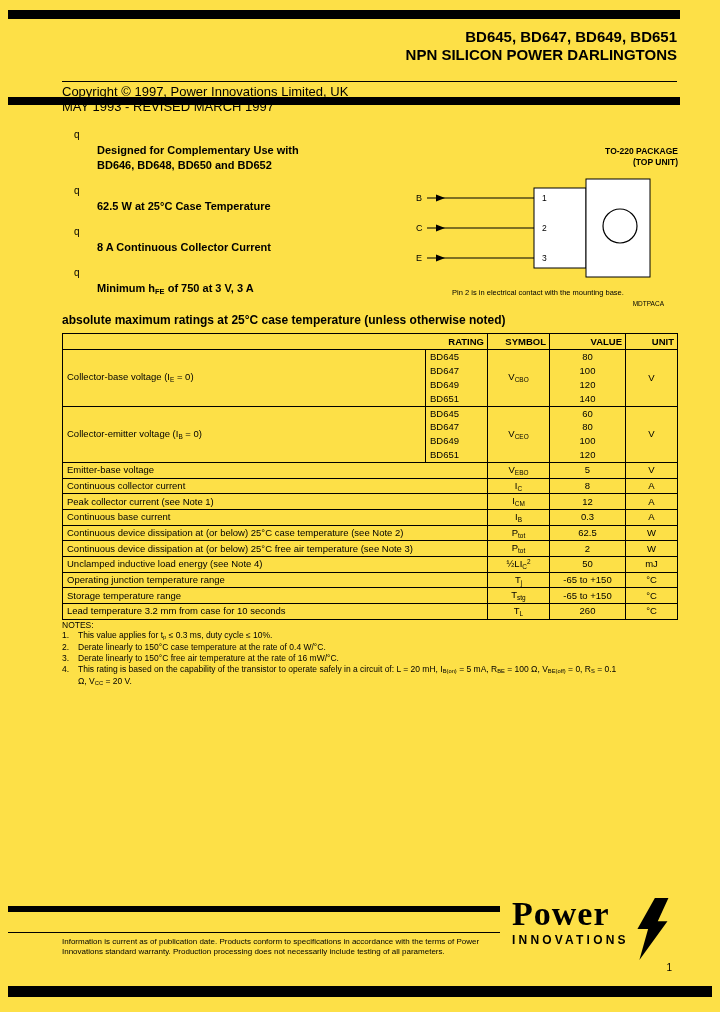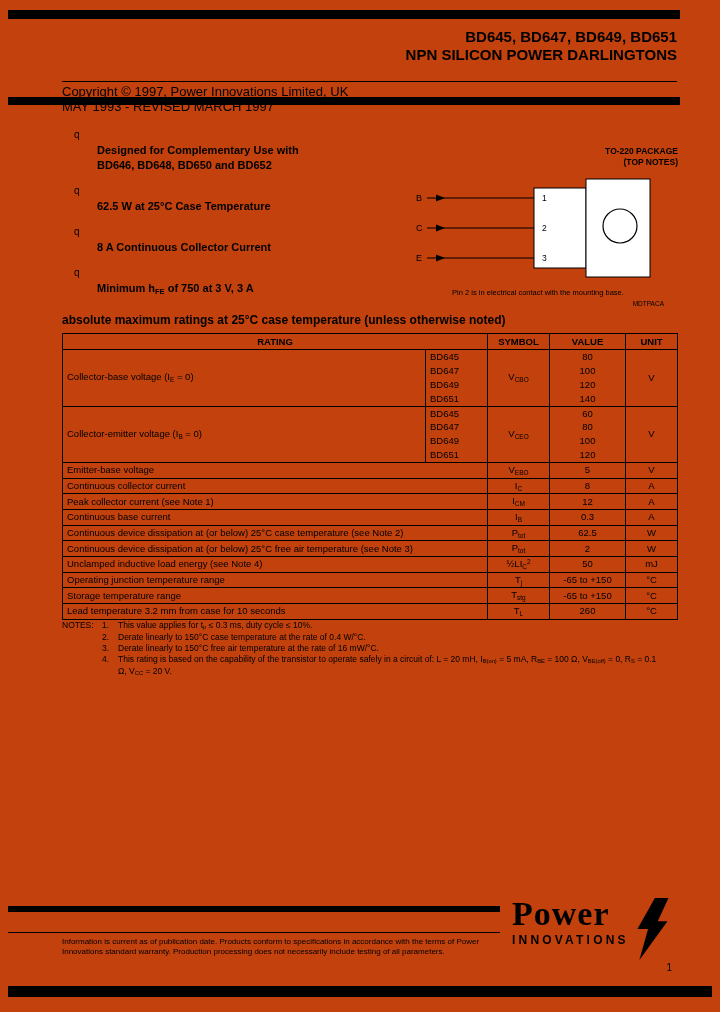--- a/index.html
+++ b/index.html
@@ -1,18 +1,18 @@
 <!DOCTYPE html>
 <html><head>
 <meta charset="utf-8">
 <style>
   * { margin:0; padding:0; box-sizing:border-box; }
   html,body { background:#fff; }
   .page {
-    position:relative; width:720px; height:1012px; background:#c2410c;
+    position:relative; width:720px; height:1012px; background:#fde047;
     font-family:"Liberation Sans", sans-serif; color:#000; overflow:hidden;padding-left:43px;
   }
   .topbar { position:absolute; left:8px; right:40px; top:10px; height:9px; background:#000; }
   .title-block { position:absolute; right:43px; top:28px; text-align:right; font-weight:bold; font-size:15px; line-height:1.2; }
   .rule-top { position:absolute; left:62px; right:43px; top:81px; border-top:1px solid #000; }
   .copy-row { position:absolute; left:62px; right:43px; top:84px; display:flex; justify-content:space-between; font-size:13px;flex-direction:column; }
   .bar2 { position:absolute; left:8px; right:40px; top:97px; height:8px; background:#000; }
 
   .features { position:absolute; left:74px; top:127px; width:320px; }
   .feature { display:flex; margin-bottom:10px; }
@@ -21,30 +21,30 @@
 
   .package { position:absolute; left:398px; top:146px; width:280px; }
   .pkg-title { text-align:right; font-weight:bold; font-size:8.5px; line-height:1.3; }
   .pkg-svg { display:block; margin:8px auto 0 auto; }
   .pkg-caption { text-align:center; font-size:7.5px; margin-top:6px; }
   .pkg-code { text-align:right; font-size:6.5px; margin-top:3px; padding-right:14px; }
 
   .section-title { position:absolute; left:62px; top:313px; font-weight:bold; font-size:12px; }
 
   .ratings-table { position:absolute; left:62px; top:333px; width:615px; border-collapse:collapse; table-layout:fixed; border:1px solid #000; font-size:9.5px; }
-  .ratings-table th { border:1px solid #000; font-size:9.5px; font-weight:bold; padding:2px 3px; text-align:center; }
+  .ratings-table th { border:1px solid #000; font-size:9.5px; font-weight:bold; padding:2px 3px; text-align:right; }
   .ratings-table td { border-left:1px solid #000; padding:1px 4px; line-height:1.25; vertical-align:middle; }
   .ratings-table tr.row-top td { border-top:1px solid #000; }
   .td-rating { text-align:left; }
   .td-device { text-align:left; }
   .td-symbol, .td-value, .td-unit { text-align:center; }
   sub { font-size:68%; vertical-align:-0.25em; }
   sup { font-size:68%; vertical-align:0.45em; }
 
-  .notes { position:absolute; left:62px; top:620px; width:615px; font-size:8.5px; display:flex; }
+  .notes { position:absolute; left:62px; top:620px; width:615px; font-size:8.5px; display:flex;flex-direction:column; }
   .notes-label { width:40px; flex:none; }
   .note-row { display:flex; line-height:1.3; }
   .note-num { width:16px; flex:none; }
   .note-text { width:540px; }
 
   .pi-bar { position:absolute; left:8px; top:906px; width:492px; height:6px; background:#000; }
   .pi-text { position:absolute; left:62px; top:914px; font-size:13px; font-weight:bold; font-style:italic; letter-spacing:6px; }
   .pi-rule { position:absolute; left:8px; top:932px; width:492px; border-top:1px solid #000; }
   .disclaimer { position:absolute; left:62px; top:937px; width:420px; font-size:8px; line-height:1.3; }
 
@@ -91,21 +91,21 @@
     </div>
     <div class="feature">
       <span class="bullet">q</span>
       <span class="ftext">Minimum h<sub>FE</sub> of 750 at 3 V, 3 A</span>
     </div>
   </div>
 
   <div class="package">
     <div class="pkg-title">
       <div>TO-220 PACKAGE</div>
-      <div>(TOP NOTES)</div>
+      <div>(TOP UNIT)</div>
     </div>
     <svg class="pkg-svg" width="252" height="106" viewBox="0 0 252 106">
 
       <text x="4" y="25" font-size="9">B</text>
       <line x1="15" y1="22" x2="122" y2="22" stroke="#000" stroke-width="1.2"></line>
       <polygon points="24,18.5 24,25.5 33,22" fill="#000"></polygon>
       <text x="4" y="55" font-size="9">C</text>
       <line x1="15" y1="52" x2="122" y2="52" stroke="#000" stroke-width="1.2"></line>
       <polygon points="24,48.5 24,55.5 33,52" fill="#000"></polygon>
       <text x="4" y="85" font-size="9">E</text>

